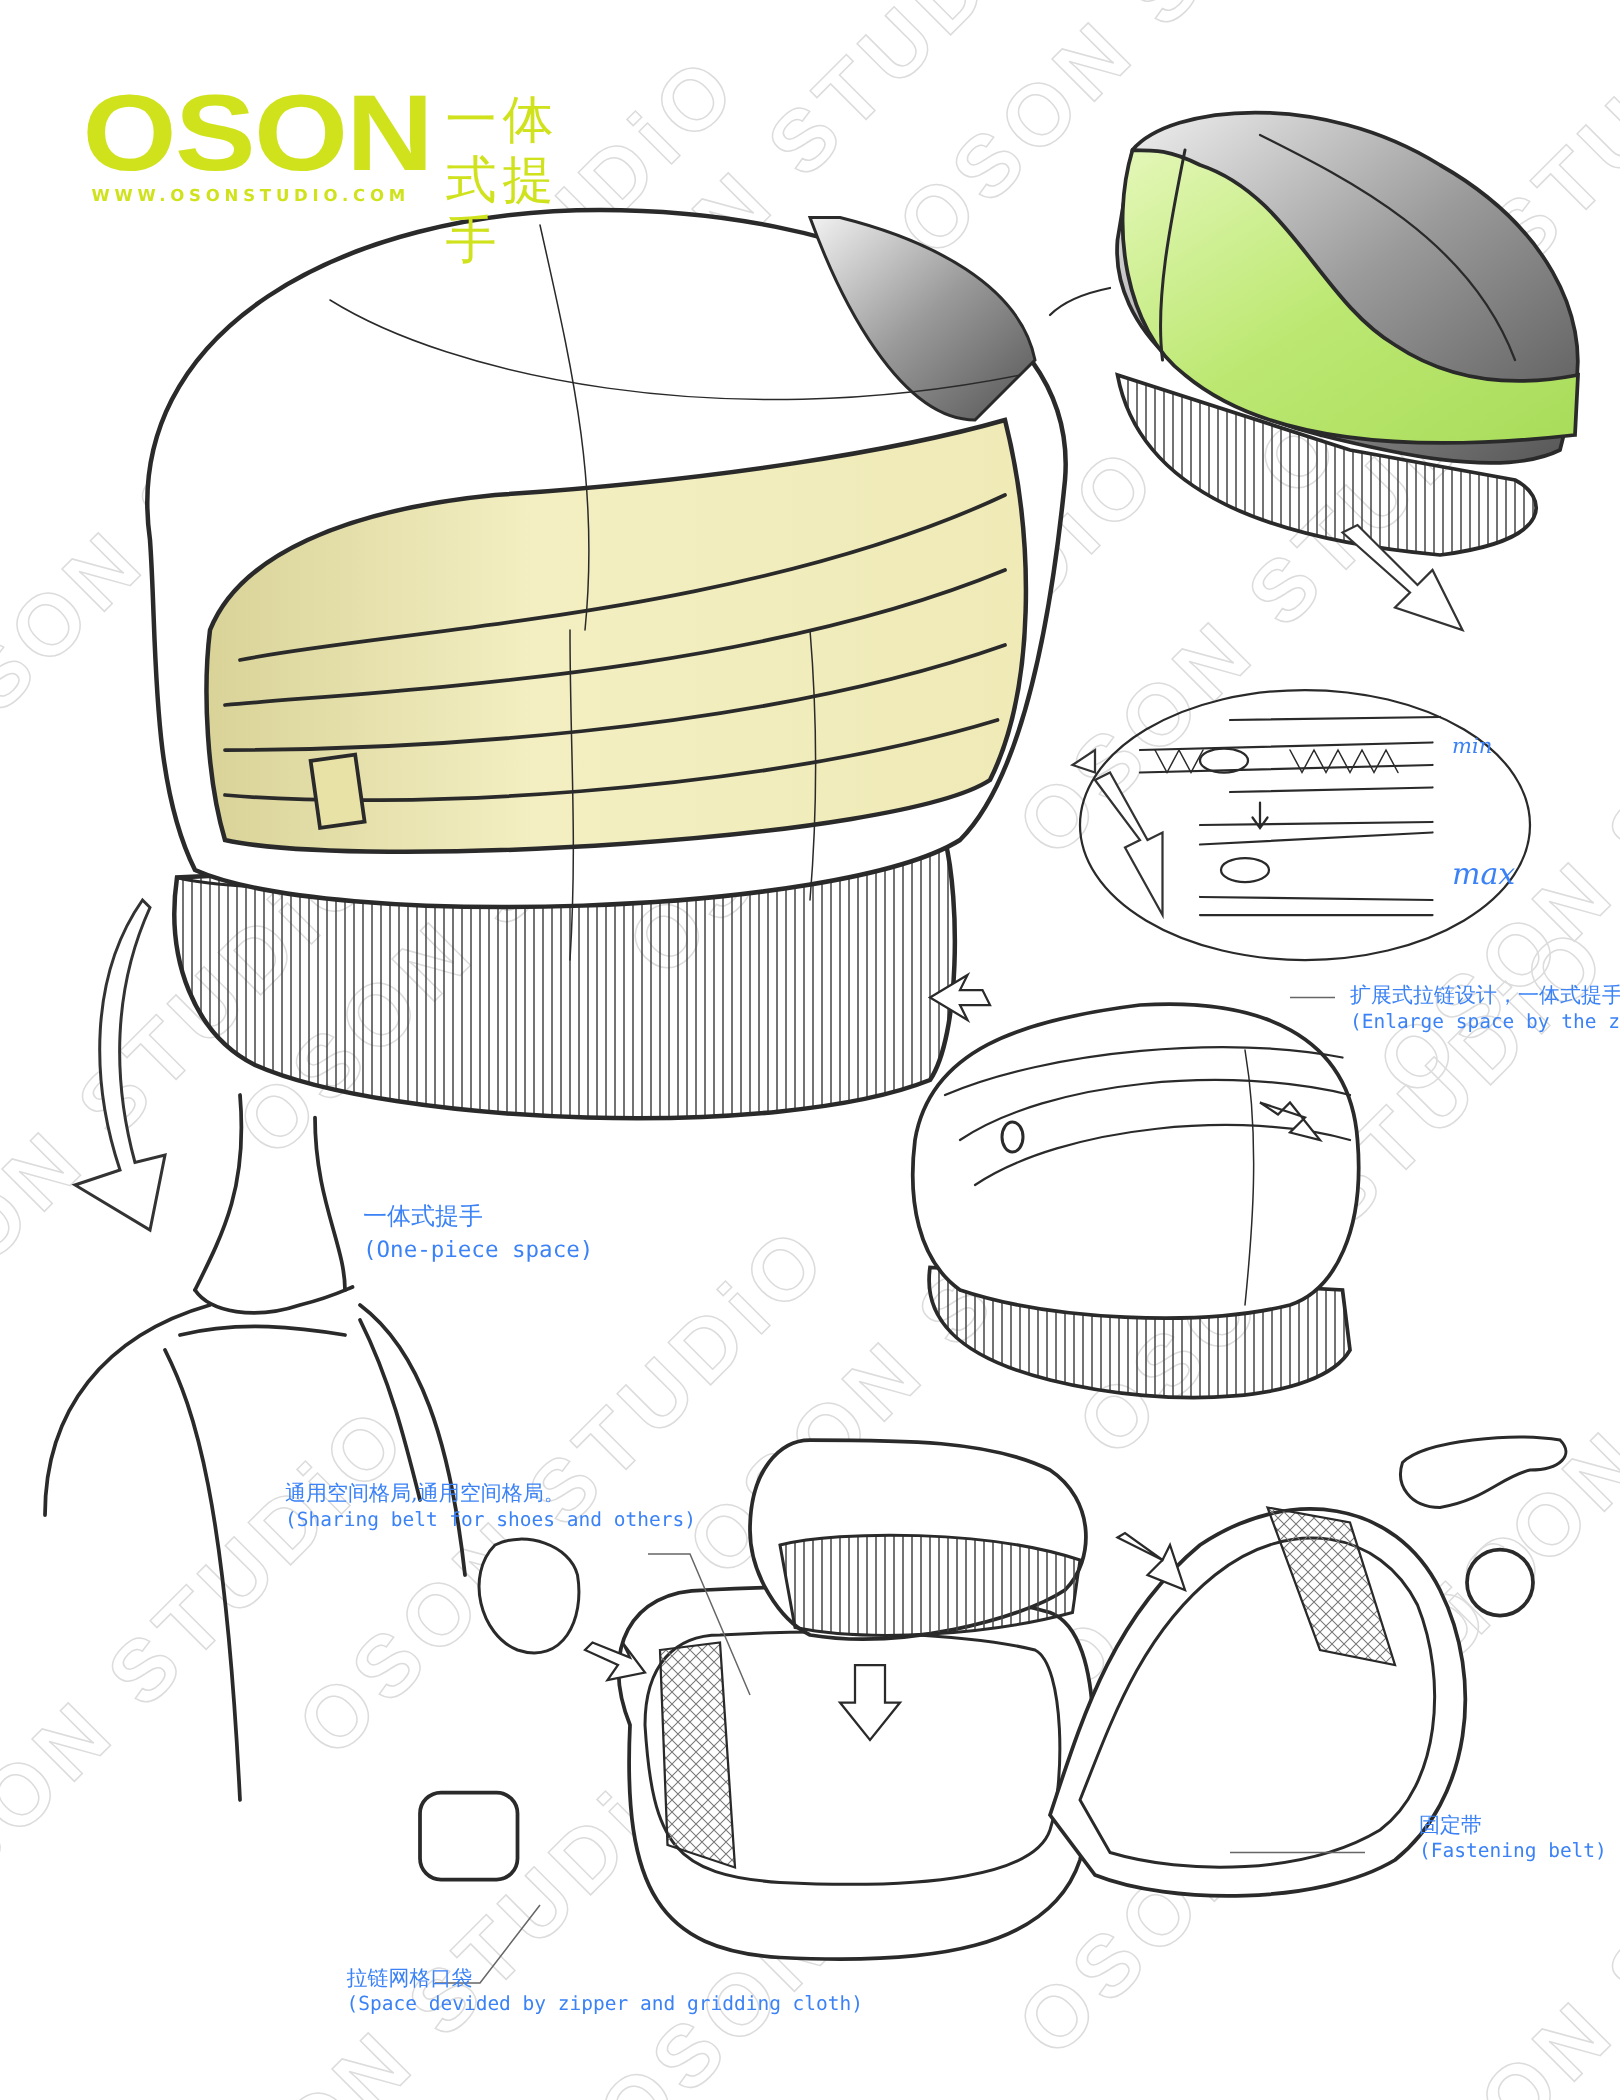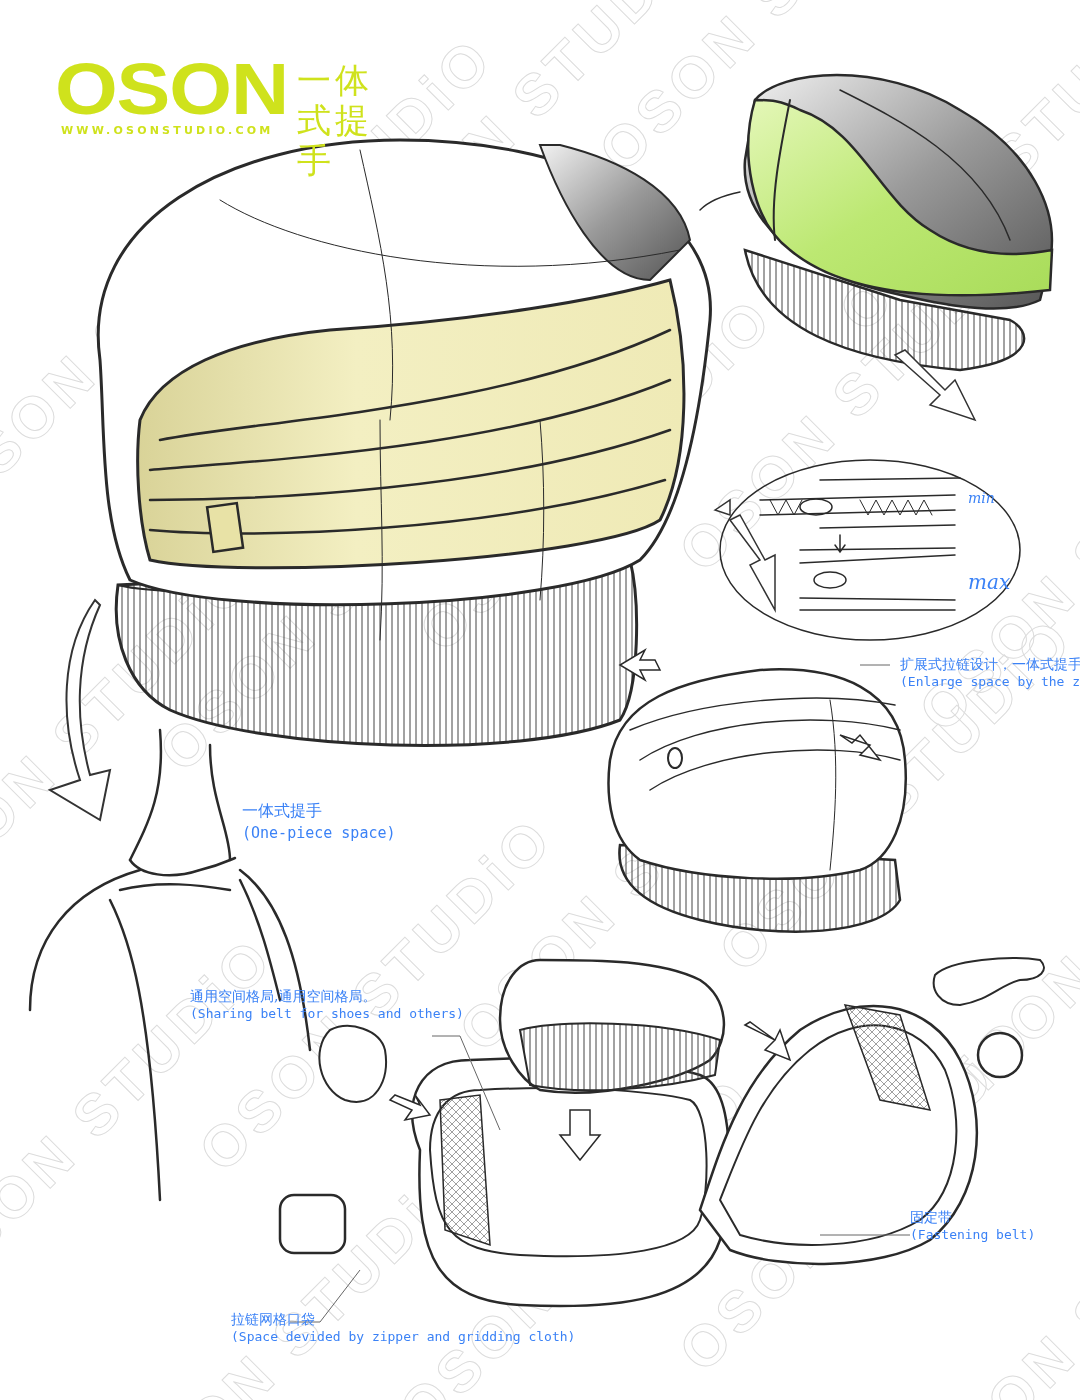--- a/index.html
+++ b/index.html
@@ -176,21 +176,21 @@
   <div class="anno big" style="left:242px;top:800px;">
     <div class="cn">一体式提手</div>
     <div class="en">(One-piece space)</div>
   </div>
 
   <div class="anno" style="left:190px;top:987px;">
     <div class="cn">通用空间格局,通用空间格局。</div>
     <div class="en">(Sharing belt for shoes and others)</div>
   </div>
 
-  <div class="anno" style="left:910px;top:1208px;">
+  <div class="anno" style="left:946px;top:1208px;">
     <div class="cn">固定带</div>
     <div class="en">(Fastening belt)</div>
   </div>
 
   <div class="anno" style="left:188px;top:1310px;margin-left:43px;">
     <div class="cn">拉链网格口袋</div>
     <div class="en">(Space devided by zipper and gridding cloth)</div>
   </div>
 
 </div>

